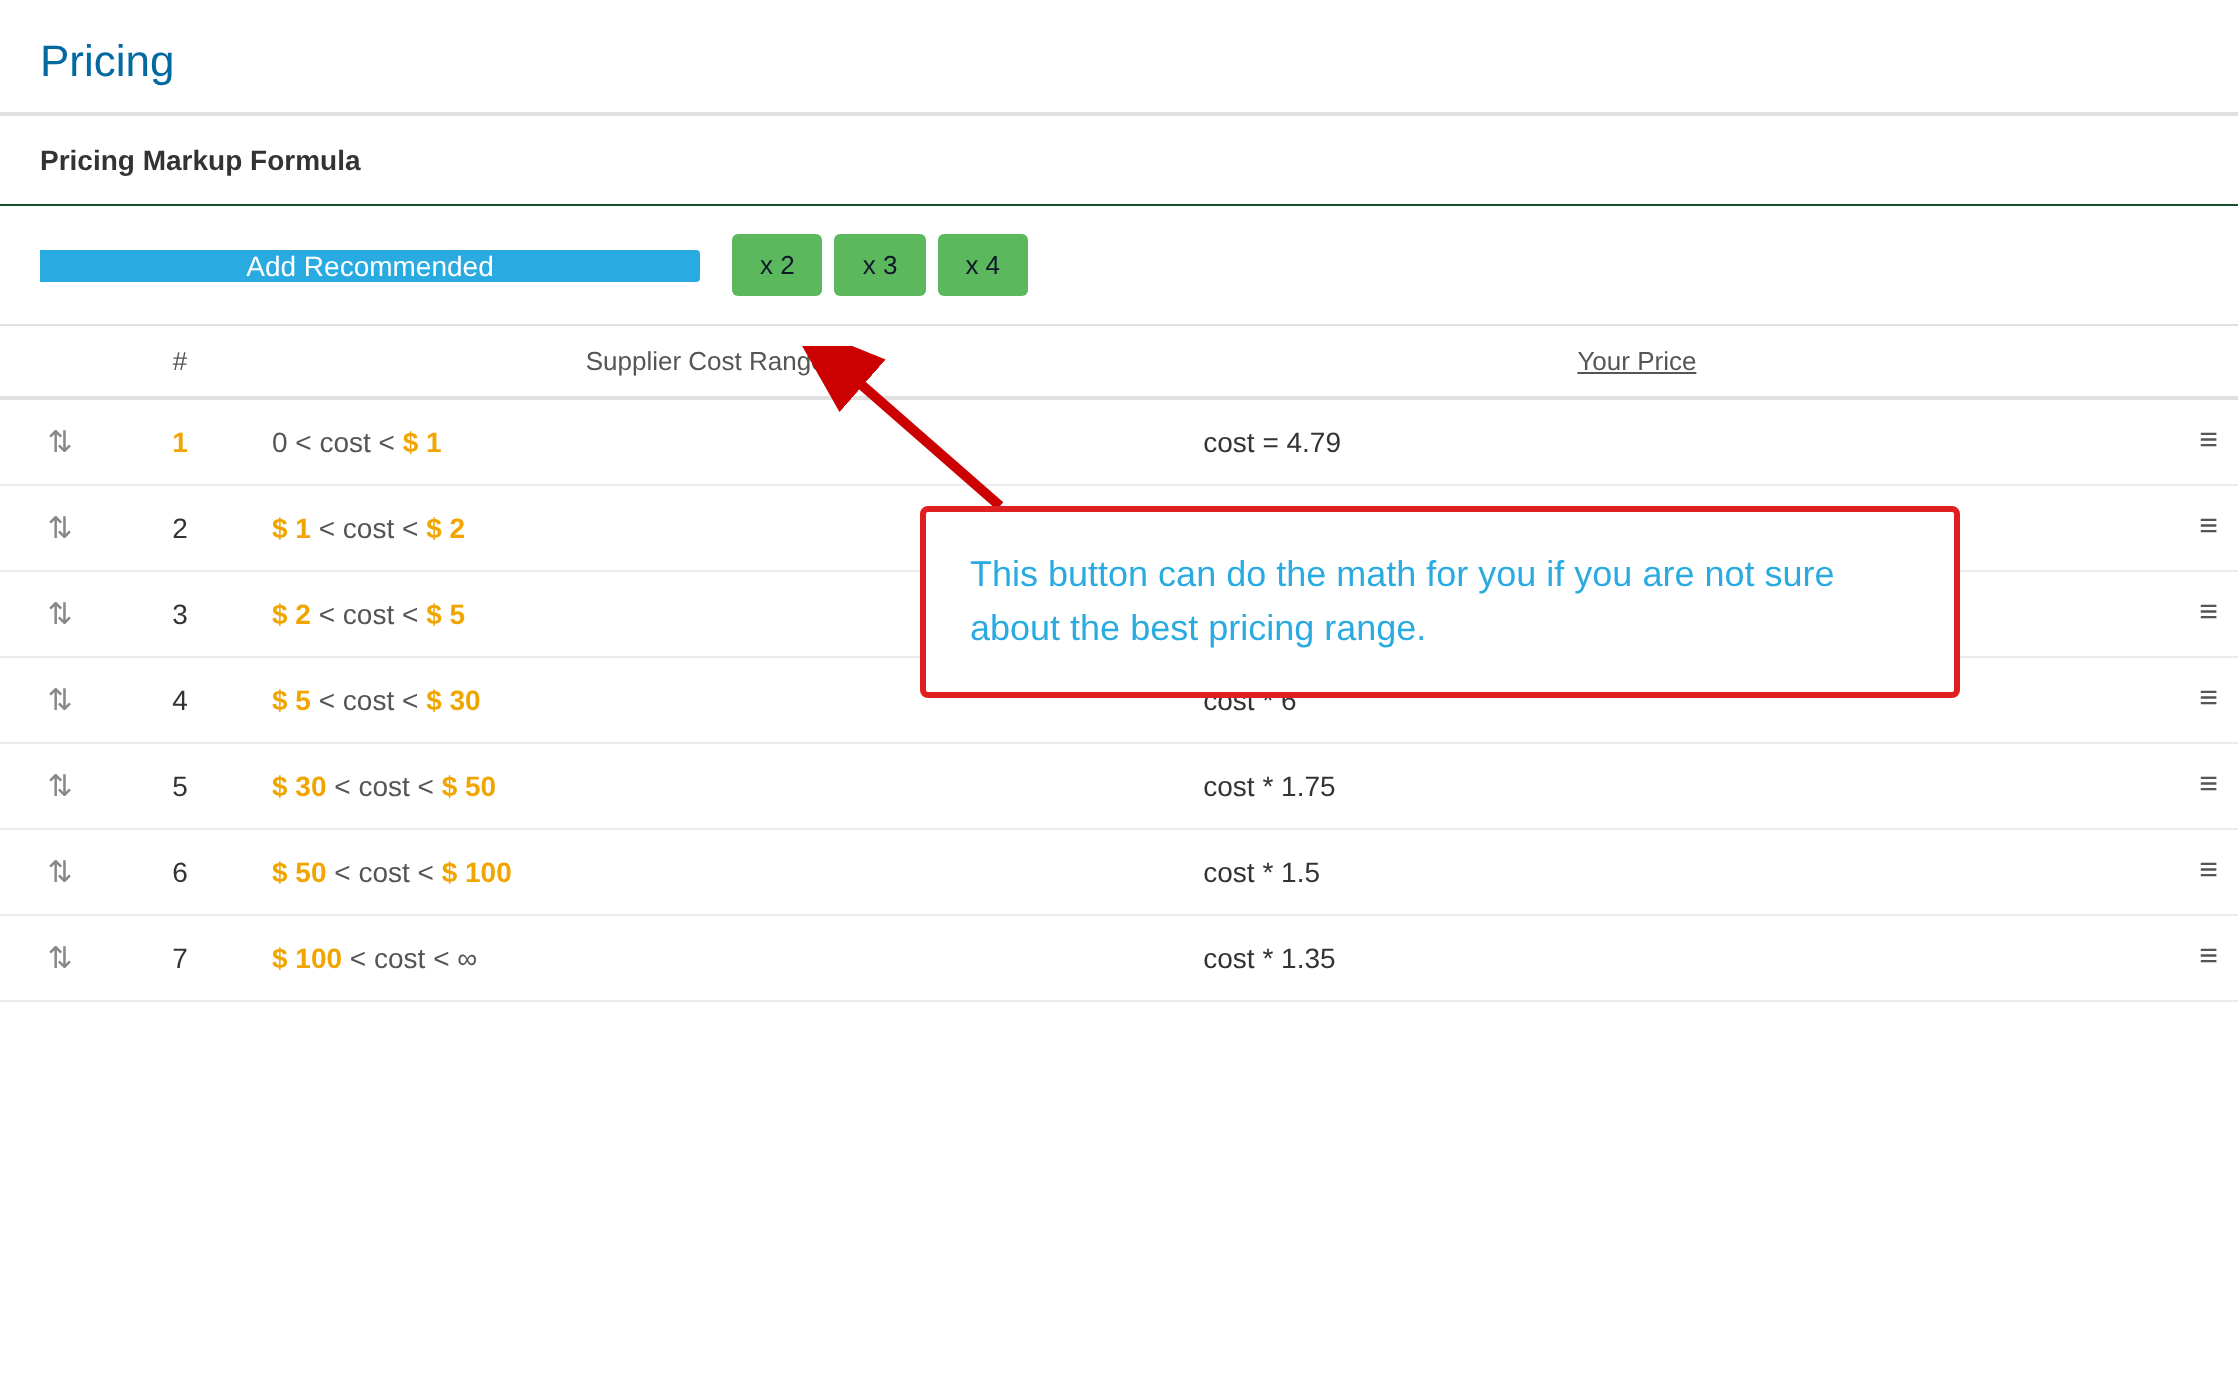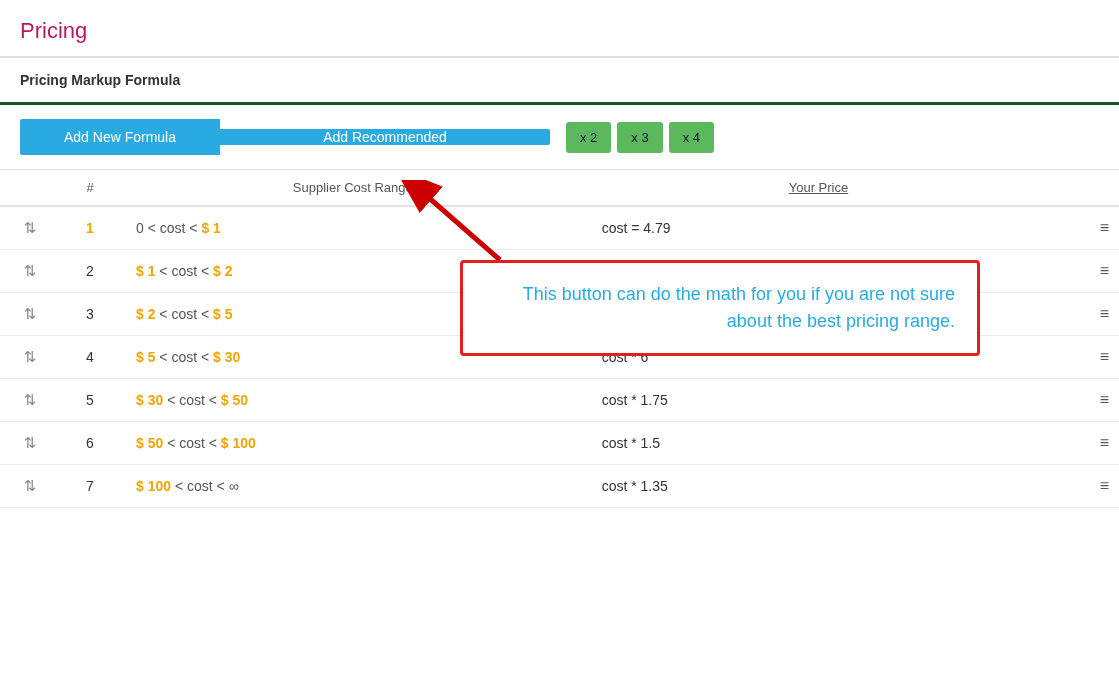--- a/index.html
+++ b/index.html
@@ -14,33 +14,33 @@
       min-height: 691px;
       width: 1119px;
     }
     .page-header {
       padding: 18px 20px 12px 20px;
       background: #fff;
     }
     .page-title {
       font-size: 22px;
       font-weight: normal;
-      color: #be185d;
+      color: #0369a1;
     }
     .section-card {
       background: #fff;
       border-top: 2px solid #e0e0e0;
       margin: 0 0 0 0;
     }
     .section-header {
       padding: 14px 20px;
       font-size: 14px;
       font-weight: bold;
       color: #333;
-      border-bottom: 3px solid #14532d;
+      border-bottom: 1px solid #14532d;
     }
     .toolbar {
       display: flex;
       align-items: center;
       gap: 0;
       padding: 14px 20px;
       background: #fff;
       border-bottom: 1px solid #e0e0e0;
     }
     .btn-add-new {
@@ -182,42 +182,40 @@
       border-radius: 4px;
       background: #fff;
       padding: 18px 22px;
       width: 520px;
     }
     .tooltip-box p {
       color: #29abe2;
       font-size: 18px;
       line-height: 1.5;
       font-weight: normal;
-      text-align: right;
     }
     
     .price-blurred {
       color: #999;
       font-style: italic;
     }
   </style>
 </head>
 <body>
 
 <div class="page-wrapper">
 
   <div class="page-header">
     <h1 class="page-title">Pricing</h1>
   </div>
 
   <div class="section-card">
     <div class="section-header">Pricing Markup Formula</div>
 
     <div class="toolbar">
-      <button class="btn-add-new">Add New Formula</button>
       <button class="btn-add-recommended">Add Recommended</button>
       <div class="multiplier-btns">
         <button class="btn-multiplier">x 2</button>
         <button class="btn-multiplier">x 3</button>
         <button class="btn-multiplier">x 4</button>
       </div>
     </div>
 
     <div class="overlay-container">
 

